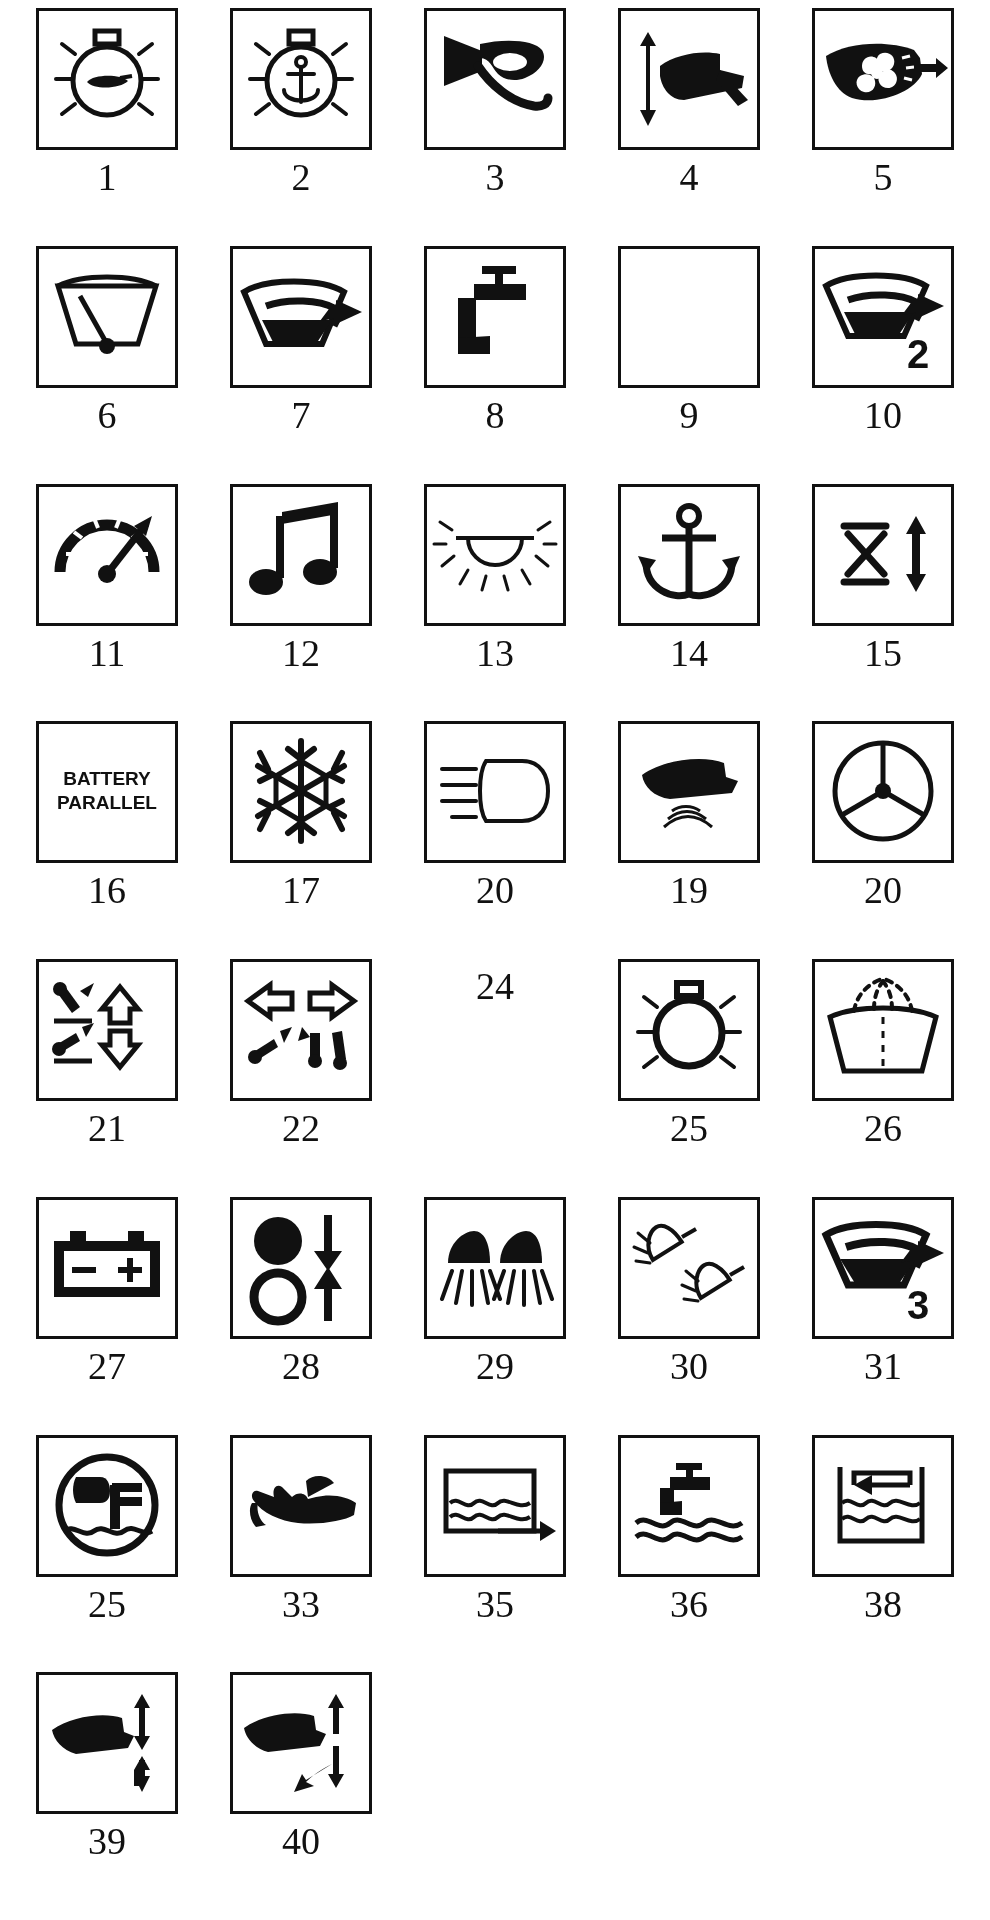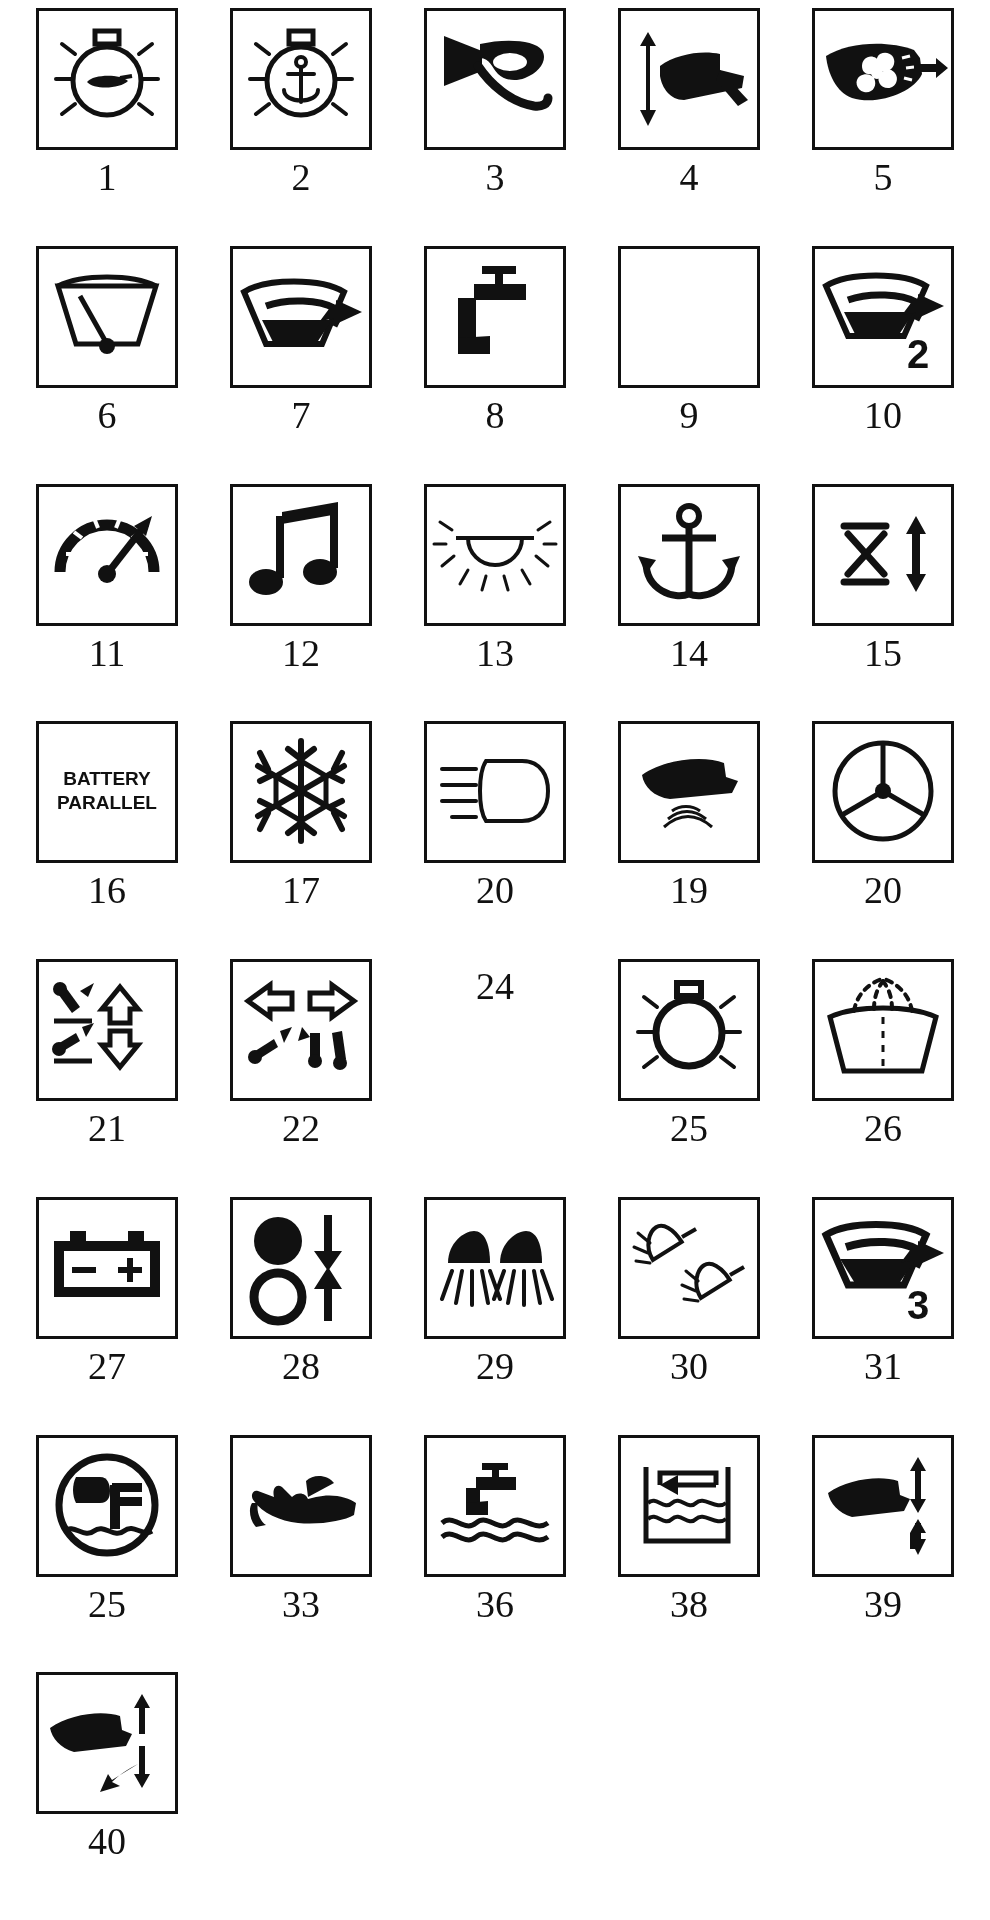--- a/index.html
+++ b/index.html
@@ -563,20 +563,34 @@
       <svg width="130" height="130" viewBox="0 0 130 130">
         <path d="M18 60 C14 56 16 48 22 50 L38 56 C36 48 40 42 46 46 L56 56 C62 50 70 52 72 58 L80 56 C96 52 112 56 120 62 L118 74 C108 80 84 84 62 82 C44 80 26 72 18 60 Z" fill="#111"></path>
         <path d="M22 62 C20 70 24 80 30 84 L20 86 C14 80 12 68 16 62 Z" fill="#111"></path>
         <path d="M70 40 C78 32 92 34 98 42 L72 56 Z" fill="#111"></path>
       </svg>
     </div>
     <div class="caption">33</div>
   </div>
 
 
+  <div class="cell">
+    <div class="box">
+      <svg width="130" height="130" viewBox="0 0 130 130">
+        <rect x="16" y="30" width="88" height="60" fill="none" stroke="#111" stroke-width="5"></rect>
+        <g stroke="#111" stroke-width="4" fill="none">
+          <path d="M20 62 C28 54 36 70 44 62 C52 54 60 70 68 62 C76 54 88 70 100 62"></path>
+          <path d="M20 76 C28 68 36 84 44 76 C52 68 60 84 68 76 C76 68 88 84 100 76"></path>
+        </g>
+        <line x1="68" y1="90" x2="118" y2="90" stroke="#111" stroke-width="5"></line>
+        <polygon points="110,80 126,90 110,100" fill="#111"></polygon>
+      </svg>
+    </div>
+    <div class="caption">35</div>
+  </div>
 
   <div class="cell">
     <div class="box">
       <svg width="130" height="130" viewBox="0 0 130 130">
         <rect x="52" y="22" width="26" height="7" fill="#111"></rect>
         <rect x="62" y="28" width="7" height="10" fill="#111"></rect>
         <rect x="46" y="36" width="40" height="13" fill="#111"></rect>
         <rect x="36" y="47" width="14" height="26" fill="#111"></rect>
         <path d="M36 62 L36 74 L58 74 L58 60 Z" fill="#111"></path>
         <g stroke="#111" stroke-width="5" fill="none">

